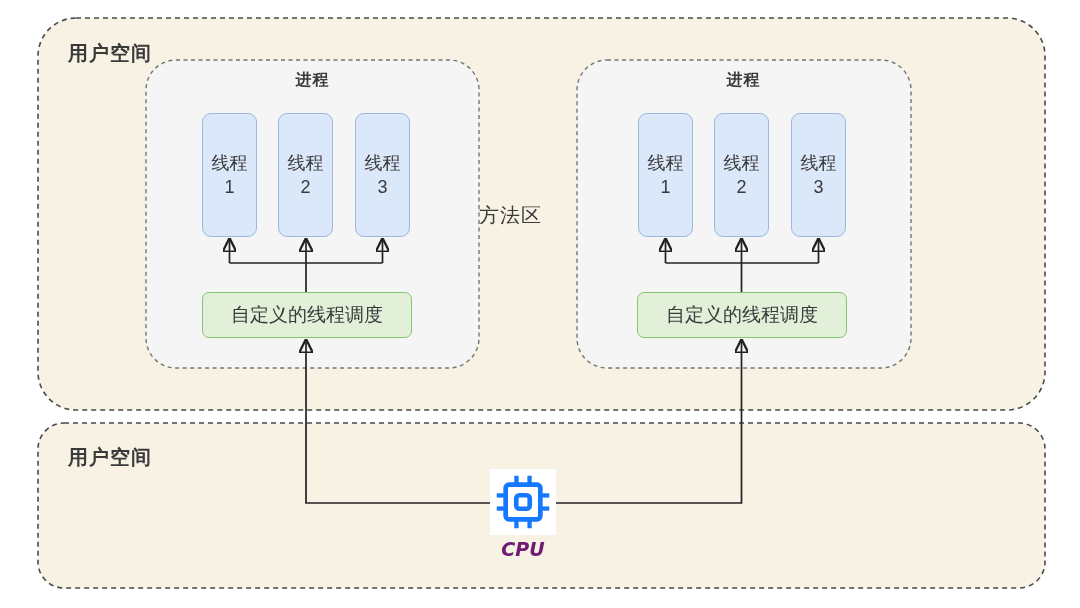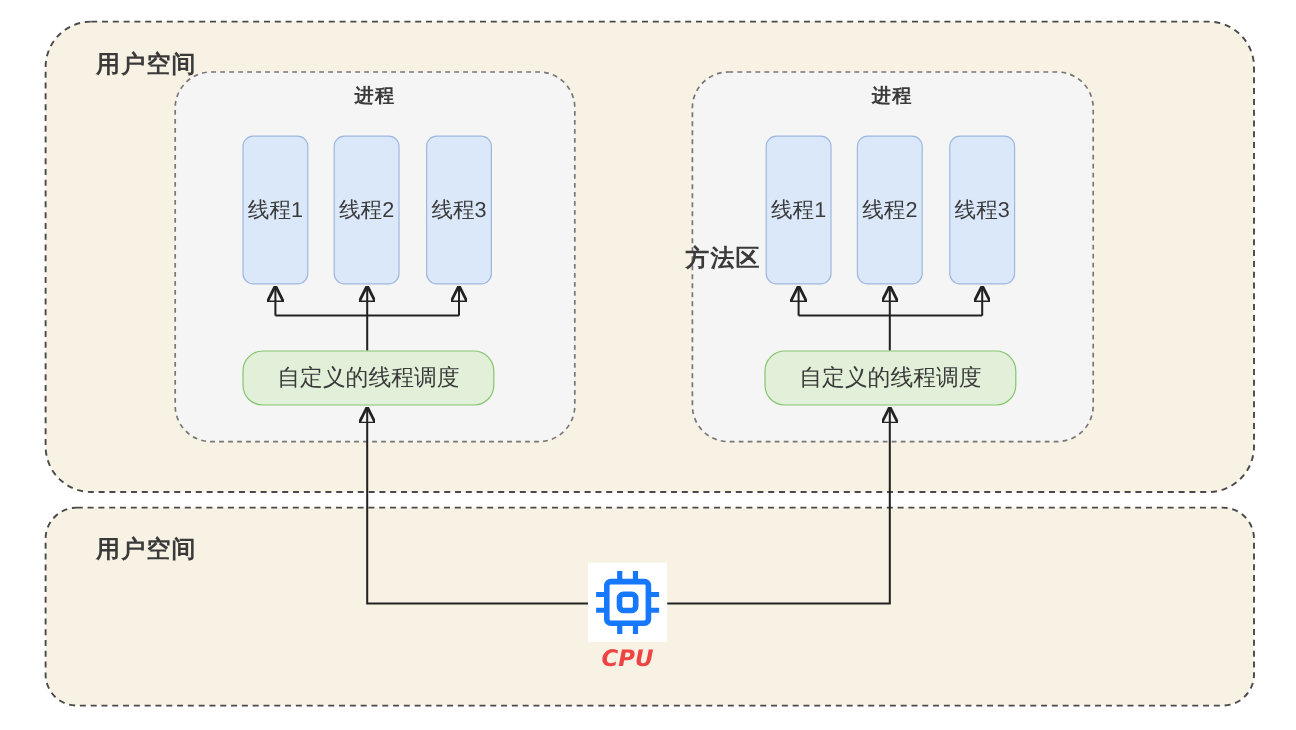--- a/index.html
+++ b/index.html
@@ -12,34 +12,34 @@
   html,body{margin:0;padding:0;background:#ffffff;}
   body{font-family:"Liberation Sans","DejaVu Sans",sans-serif;color:var(--text);}
   .canvas{position:relative;width:1080px;height:608px;background:#ffffff;overflow:hidden;}
   svg.layer{position:absolute;left:0;top:0;width:1080px;height:608px;}
   .bg{z-index:0;}
   .connectors{z-index:2;pointer-events:none;}
   .bg .space-rect{fill:var(--space-fill);stroke:var(--space-border);stroke-width:1.6;stroke-dasharray:5 4;}
   .bg .process-rect{fill:var(--process-fill);stroke:var(--process-border);stroke-width:1.4;stroke-dasharray:4 3.5;}
   .connectors path{fill:none;stroke:var(--line);stroke-width:1.7;}
   .hl{position:absolute;z-index:1;}
-  .space-label{font-size:20px;font-weight:bold;letter-spacing:1px;margin-left:12px;}
+  .space-label{font-size:20px;font-weight:bold;letter-spacing:1px;}
   .process-label{width:333px;text-align:center;font-size:16px;font-weight:bold;letter-spacing:1px;}
-  .method-area{width:120px;text-align:right;font-size:20px;font-weight:bold;letter-spacing:1px;padding-left:35px;}
+  .method-area{width:120px;text-align:left;font-size:20px;font-weight:normal;letter-spacing:1px;}
   .thread-box{width:55px;height:124px;background:var(--thread-fill);
     border:1.5px solid var(--thread-border);border-radius:9px;box-sizing:border-box;
-    display:flex;flex-direction:row;align-items:center;justify-content:center;
+    display:flex;flex-direction:column;align-items:center;justify-content:center;
     font-size:18px;line-height:1.35;text-align:center;}
   .scheduler-box{width:210px;height:46px;background:var(--scheduler-fill);
-    border:1.5px solid var(--scheduler-border);border-radius:17px;box-sizing:border-box;
+    border:1.5px solid var(--scheduler-border);border-radius:7px;box-sizing:border-box;
     display:flex;align-items:center;justify-content:center;font-size:19px;}
   .cpu-wrap{position:absolute;z-index:3;width:66px;height:66px;background:#ffffff;
     display:flex;align-items:center;justify-content:center;}
   .cpu-label{position:absolute;z-index:3;width:80px;text-align:center;
-    font-size:19px;font-style:italic;font-weight:bold;color:#ef4444;
+    font-size:19px;font-style:italic;font-weight:bold;color:#701a75;
     font-family:"DejaVu Sans","Liberation Sans",sans-serif;}
 </style>
 </head>
 <body>
 
 <div class="canvas">
 
   <svg class="layer bg" viewBox="0 0 1080 608">
     <rect class="space-rect" x="38" y="18" width="1007" height="392" rx="38"></rect>
     <rect class="space-rect" x="38" y="423" width="1007" height="165" rx="26"></rect>

